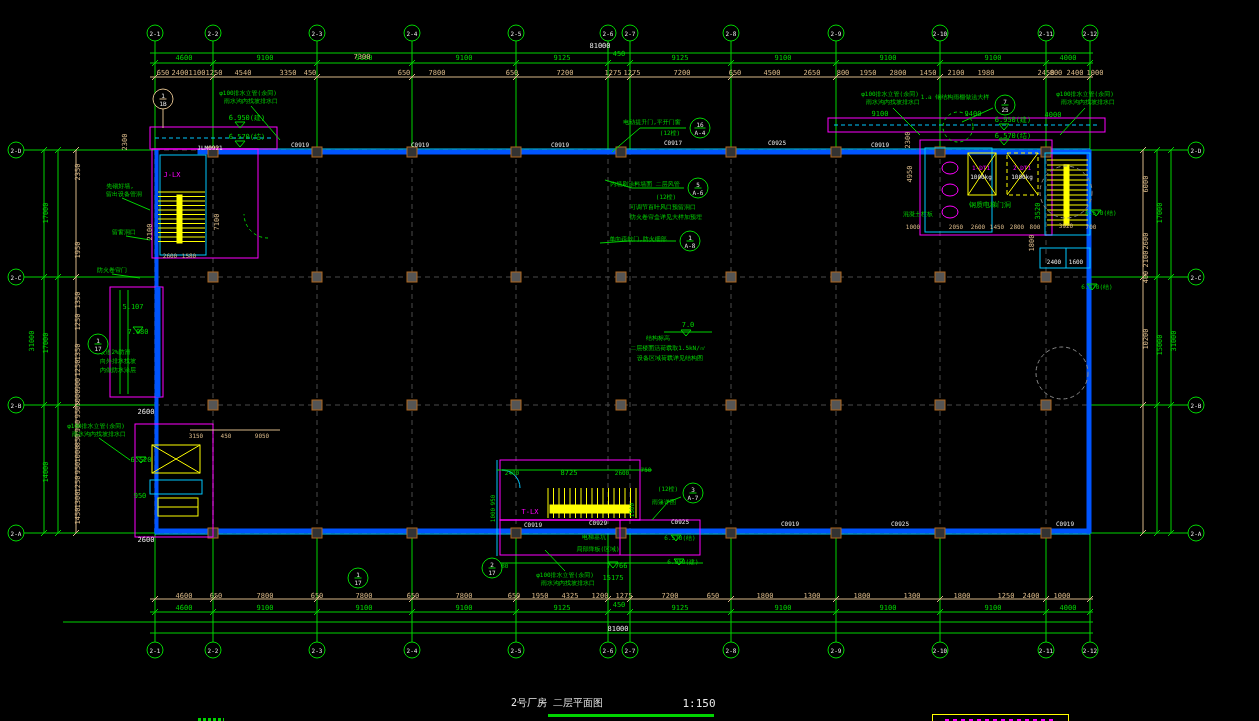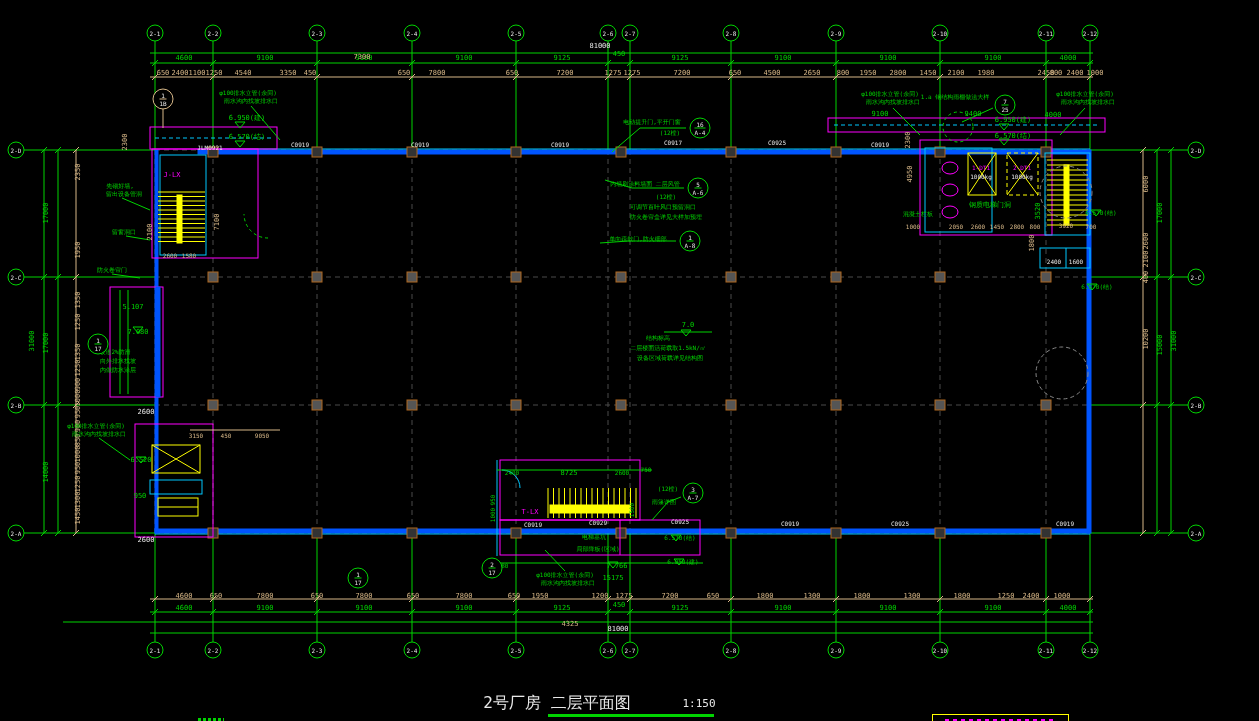--- a/index.html
+++ b/index.html
@@ -15,21 +15,21 @@
           color:#e8e8e8;font-size:6px;display:flex;align-items:center;justify-content:center;
           transform:translate(-50%,-50%);background:#000;z-index:5;}
   .dcirc{position:absolute;width:19px;height:19px;border:1px solid #00d400;border-radius:50%;
          transform:translate(-50%,-50%);background:#000;z-index:5;display:flex;flex-direction:column;
          align-items:center;justify-content:center;font-size:6px;color:#e8e8e8;}
   .dcirc .n{border-bottom:1px solid #00d400;padding:0 2px;}
   .dcirc .r{padding:0 1px;}
   .dcirc.tan{border-color:#d8b888;} .dcirc.tan .n{border-color:#d8b888;}
   #titlebar{position:absolute;z-index:6;}
   .tblock{position:absolute;color:#e8e8e8;white-space:nowrap;transform:translate(-50%,-50%);
-          font-size:16px;}
+          font-size:10px;}
   #title-underline{position:absolute;left:548px;top:714px;width:166px;height:3px;background:#00d400;}
   #br-box{position:absolute;left:932px;top:714px;width:135px;height:7px;border:1px solid #ffff00;
           overflow:hidden;}
   #br-box .mrow{margin:4px 0 0 12px;height:2px;width:108px;
           background:repeating-linear-gradient(90deg,#ff00ff 0 4px,transparent 4px 8px);}
   #bl-frag{position:absolute;left:198px;top:718px;width:26px;height:3px;
           background:repeating-linear-gradient(90deg,#00d400 0 3px,transparent 3px 5px);}
 </style>
 </head>
 <body>
@@ -375,21 +375,21 @@
       <div class="cad-label lt" style="left: 1095px; top: 73px;">1000</div>
       <div class="cad-label lt" style="left: 184px; top: 596px;">4600</div>
       <div class="cad-label lt" style="left: 216px; top: 596px;">650</div>
       <div class="cad-label lt" style="left: 265px; top: 596px;">7800</div>
       <div class="cad-label lt" style="left: 317px; top: 596px;">650</div>
       <div class="cad-label lt" style="left: 364px; top: 596px;">7800</div>
       <div class="cad-label lt" style="left: 413px; top: 596px;">650</div>
       <div class="cad-label lt" style="left: 464px; top: 596px;">7800</div>
       <div class="cad-label lt" style="left: 514px; top: 596px;">650</div>
       <div class="cad-label lt" style="left: 540px; top: 596px;">1950</div>
-      <div class="cad-label lt" style="left: 570px; top: 596px; margin-top: 28px;">4325</div>
+      <div class="cad-label lt" style="left: 570px; top: 596px;">4325</div>
       <div class="cad-label lt" style="left: 600px; top: 596px;">1200</div>
       <div class="cad-label lt" style="left: 624px; top: 596px;">1275</div>
       <div class="cad-label lt" style="left: 670px; top: 596px;">7200</div>
       <div class="cad-label lt" style="left: 713px; top: 596px;">650</div>
       <div class="cad-label lt" style="left: 765px; top: 596px;">1800</div>
       <div class="cad-label lt" style="left: 812px; top: 596px;">1300</div>
       <div class="cad-label lt" style="left: 862px; top: 596px;">1800</div>
       <div class="cad-label lt" style="left: 912px; top: 596px;">1300</div>
       <div class="cad-label lt" style="left: 962px; top: 596px;">1800</div>
       <div class="cad-label lt" style="left: 1006px; top: 596px;">1250</div>

